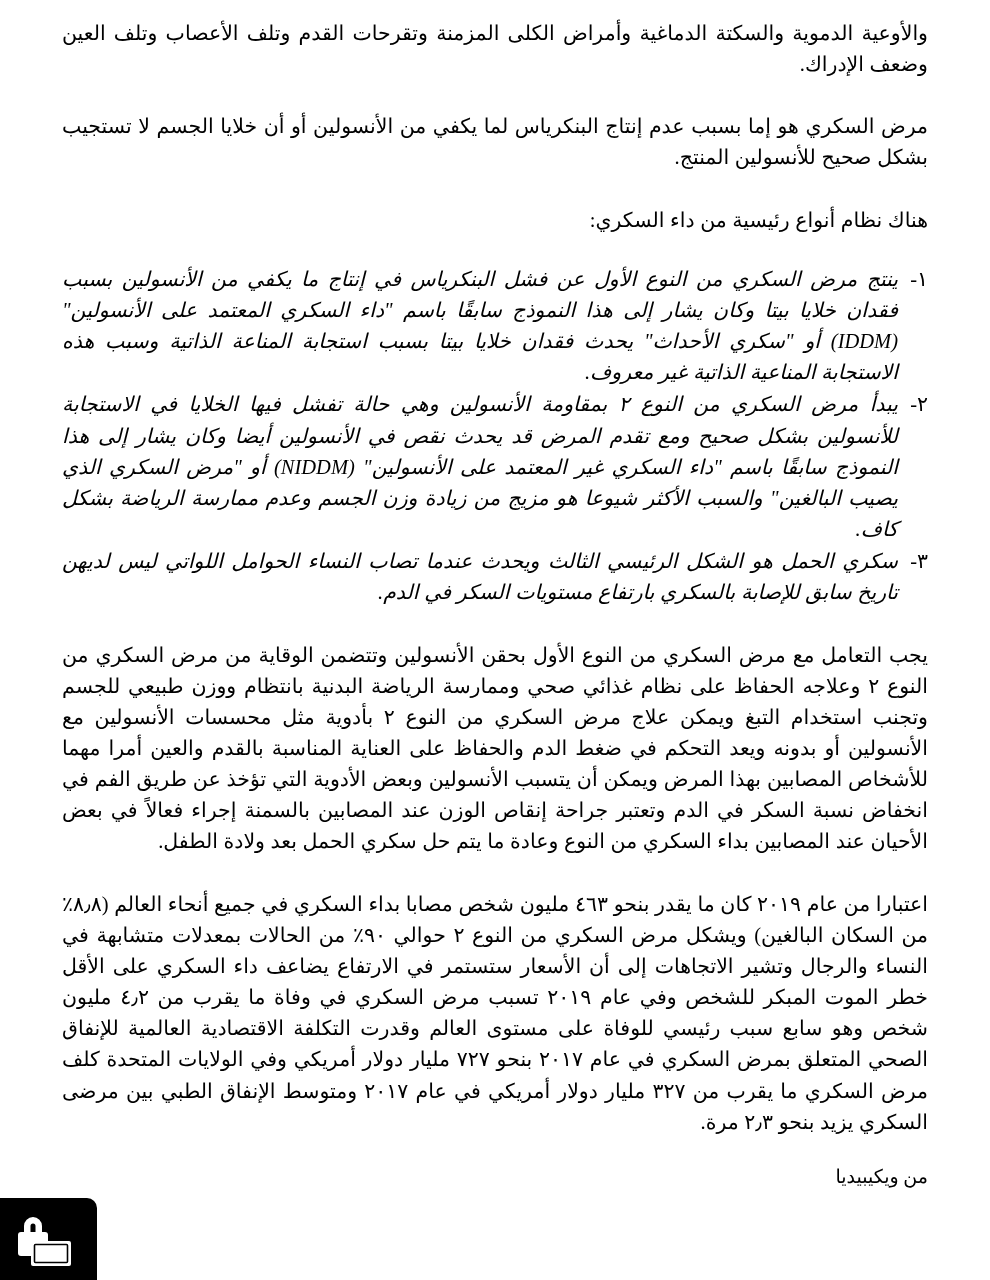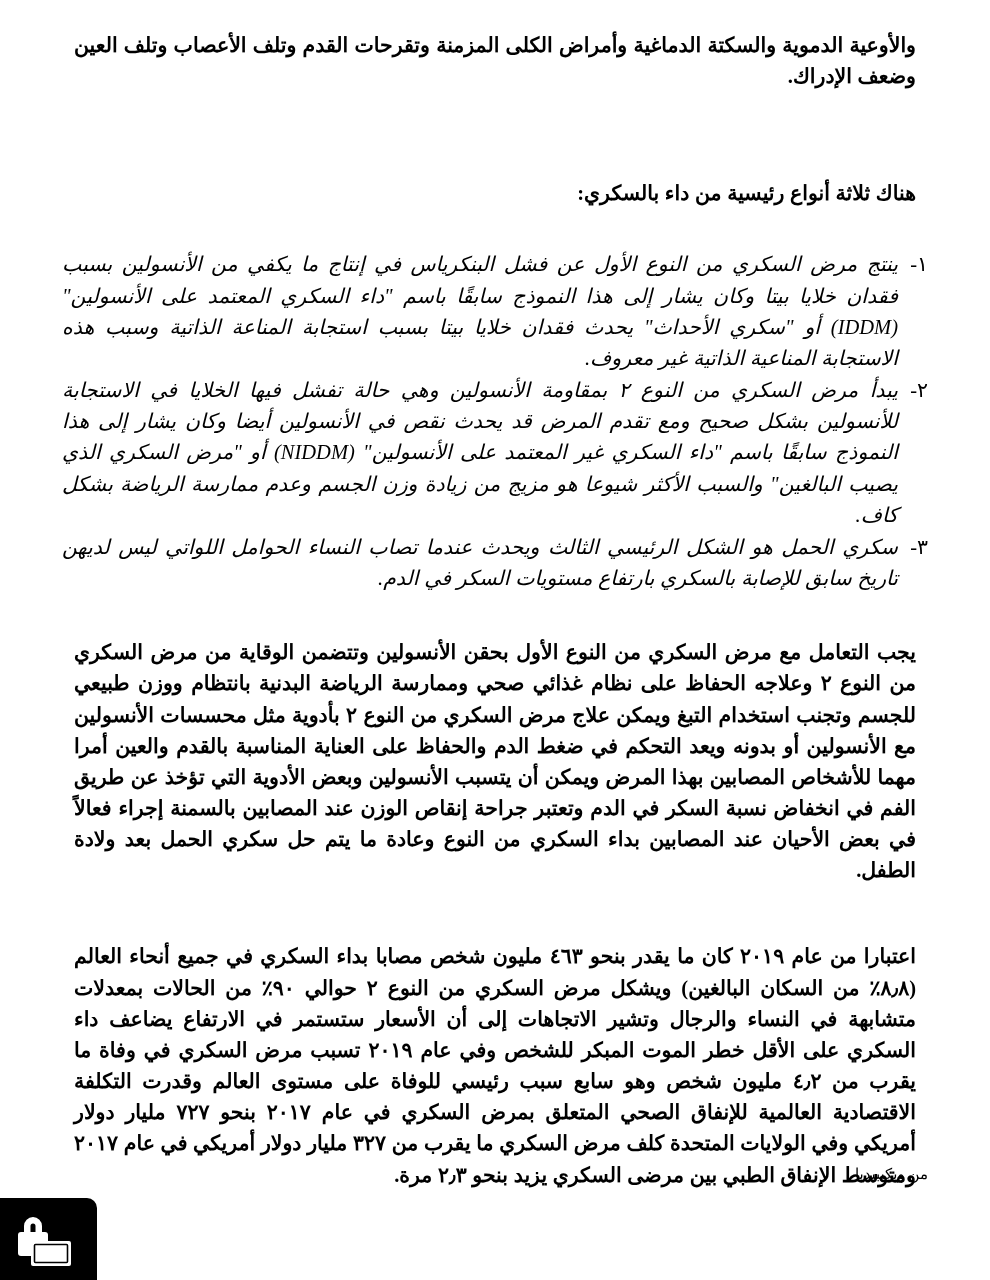--- a/index.html
+++ b/index.html
@@ -30,26 +30,25 @@
     left: 62px;
     direction: rtl;
     text-align: justify;
     text-align-last: right;
     font-size: 20.5px;
     line-height: 1.52;
     word-spacing: 0.5px;
   }
 
   .para {
-    margin: 12px;
+    margin: 0;
     direction: rtl;
     text-align: justify;
     text-align-last: right;
     hyphens: none;
-    font-weight: bold;
   }
 
   .gap-lg { height: 31px; }
   .gap-md { height: 28px; }
 
   
   .para-short {
     text-align: right;
     text-align-last: right;
   }
@@ -86,21 +85,21 @@
   }
 
   
   .footer-line {
     position: absolute;
     top: 1163px;
     right: 62px;
     left: 62px;
     direction: rtl;
     text-align: right;
-    font-size: 15px;
+    font-size: 19px;
     line-height: 1.5;
     font-family: "Liberation Serif", "DejaVu Serif", serif;
   }
 
   
   .corner-badge {
     position: absolute;
     left: 0;
     bottom: 0;
     width: 97px;
@@ -122,24 +121,25 @@
 <body>
 
 <div id="page">
 
   <div class="doc-body">
 
     <p class="para">والأوعية الدموية والسكتة الدماغية وأمراض الكلى المزمنة وتقرحات القدم وتلف الأعصاب وتلف العين وضعف الإدراك.</p>
 
     <div class="gap-lg"></div>
 
+    <p class="para">مرض السكري هو إما بسبب عدم إنتاج البنكرياس لما يكفي من الأنسولين أو أن خلايا الجسم لا تستجيب بشكل صحيح للأنسولين المنتج.</p>
 
     <div class="gap-lg"></div>
 
-    <p class="para para-short">هناك ثلاثة أنواع رئيسية من داء بالسكري:</p>
+    <p class="para para-short">هناك نظام أنواع رئيسية من داء السكري:</p>
 
     <div class="gap-md"></div>
 
     <ul class="list">
       <li class="list-item">
         <span class="list-marker">١-</span>
         <span class="list-text">ينتج مرض السكري من النوع الأول عن فشل البنكرياس في إنتاج ما يكفي من الأنسولين بسبب فقدان خلايا بيتا وكان يشار إلى هذا النموذج سابقًا باسم "داء السكري المعتمد على الأنسولين" (IDDM) أو "سكري الأحداث" يحدث فقدان خلايا بيتا بسبب استجابة المناعة الذاتية وسبب هذه الاستجابة المناعية الذاتية غير معروف.</span>
       </li>
       <li class="list-item">
         <span class="list-marker">٢-</span>

